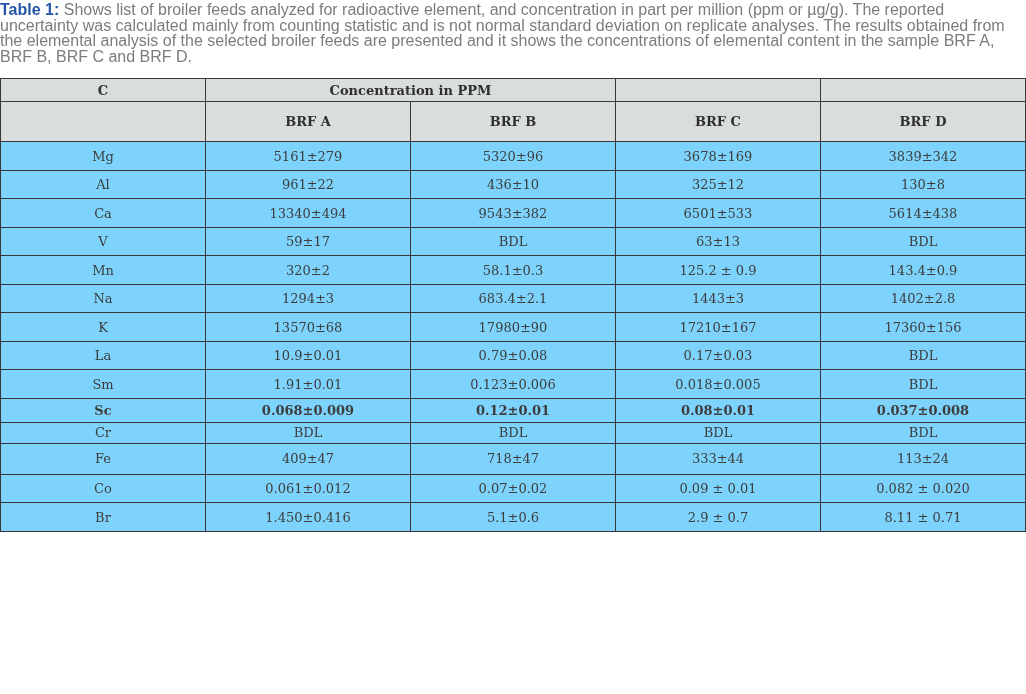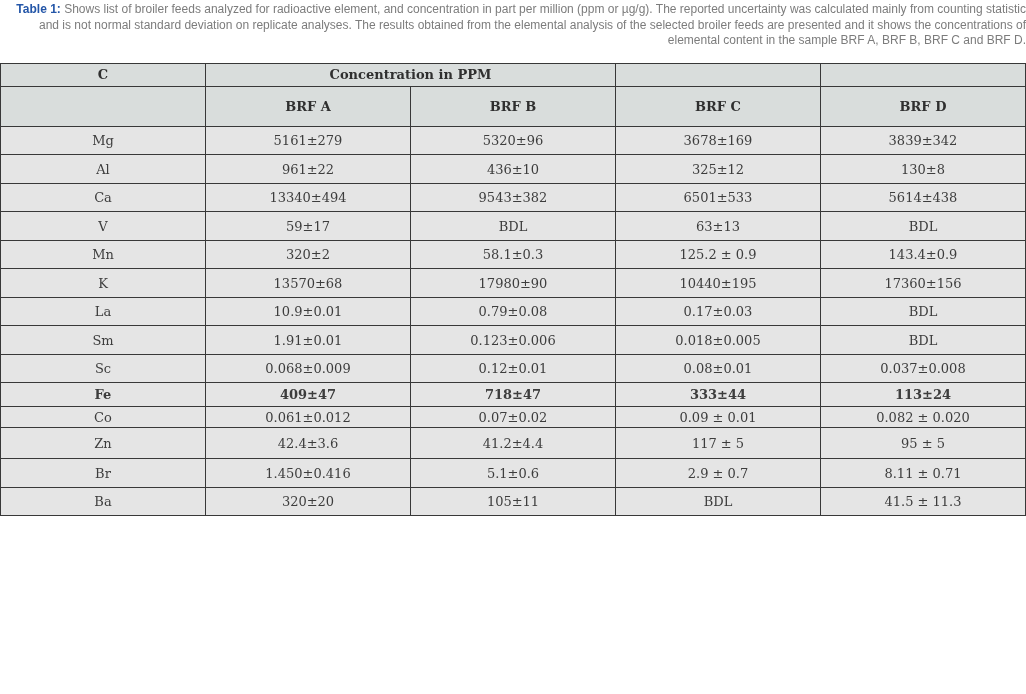--- a/index.html
+++ b/index.html
@@ -3,26 +3,25 @@
 <meta charset="utf-8">
 <style>
   * { margin: 0; padding: 0; box-sizing: border-box; }
   html, body { background: #ffffff; }
   body {
     width: 1026px;
     font-family: "Liberation Sans", sans-serif;
   }
   .page { width: 1026px; }
   .caption {
-    font-size: 12px;
+    font-size: 16px;
     line-height: 15.6px;
     color: #7c7c7c;
     padding-top: 2px;
     margin-bottom: 14px;
-    text-align: right;
   }
   .caption-label {
     color: #2456a8;
     font-weight: bold;
   }
   table.data-table {
     width: 1026px;
     border-collapse: collapse;
     table-layout: fixed;
     font-family: "DejaVu Serif", serif;
@@ -39,21 +38,21 @@
     white-space: nowrap;
   }
   thead th {
     background: #d9dddc;
     font-weight: bold;
     color: #2f2f2f;
     font-size: 13px;
   }
   thead tr:nth-child(1) { height: 23px; }
   thead tr:nth-child(2) { height: 40px; margin-top: 28px; }
-  tbody tr { height: 28.5px; background: #e5e5e5; }
+  tbody tr { height: 28.5px; background: #7dd3fc; }
   tbody tr:nth-child(10) { height: 24px; font-weight: bold; }   
   tbody tr:nth-child(11) { height: 21px; }   
   tbody tr:nth-child(12) { height: 31px; }   
 </style>
 </head>
 <body>
 
 <div class="page">
 
   <p class="caption"><span class="caption-label">Table 1:</span><span> Shows list of broiler feeds analyzed for radioactive element, and concentration in part per million (ppm or µg/g). The reported uncertainty was calculated mainly from counting statistic and is not normal standard deviation on replicate analyses. The results obtained from the elemental analysis of the selected broiler feeds are presented and it shows the concentrations of elemental content in the sample BRF A, BRF B, BRF C and BRF D.</span></p>
@@ -111,24 +110,31 @@
           <td>BDL</td>
         </tr>
         <tr>
           <td>Mn</td>
           <td>320±2</td>
           <td>58.1±0.3</td>
           <td>125.2 ± 0.9</td>
           <td>143.4±0.9</td>
         </tr>
         <tr>
+          <td>Na</td>
+          <td>1294±3</td>
+          <td>683.4±2.1</td>
+          <td>1443±3</td>
+          <td>1402±2.8</td>
+        </tr>
+        <tr>
           <td>K</td>
           <td>13570±68</td>
           <td>17980±90</td>
-          <td>10440±195</td>
+          <td>17210±167</td>
           <td>17360±156</td>
         </tr>
         <tr>
           <td>La</td>
           <td>10.9±0.01</td>
           <td>0.79±0.08</td>
           <td>0.17±0.03</td>
           <td>BDL</td>
         </tr>
         <tr>
@@ -139,50 +145,43 @@
           <td>BDL</td>
         </tr>
         <tr>
           <td>Sc</td>
           <td>0.068±0.009</td>
           <td>0.12±0.01</td>
           <td>0.08±0.01</td>
           <td>0.037±0.008</td>
         </tr>
         <tr>
+          <td>Cr</td>
+          <td>BDL</td>
+          <td>BDL</td>
+          <td>BDL</td>
+          <td>BDL</td>
+        </tr>
+        <tr>
           <td>Fe</td>
           <td>409±47</td>
           <td>718±47</td>
           <td>333±44</td>
           <td>113±24</td>
         </tr>
         <tr>
           <td>Co</td>
           <td>0.061±0.012</td>
           <td>0.07±0.02</td>
           <td>0.09 ± 0.01</td>
           <td>0.082 ± 0.020</td>
         </tr>
         <tr>
-          <td>Zn</td>
-          <td>42.4±3.6</td>
-          <td>41.2±4.4</td>
-          <td>117 ± 5</td>
-          <td>95 ± 5</td>
-        </tr>
-        <tr>
           <td>Br</td>
           <td>1.450±0.416</td>
           <td>5.1±0.6</td>
           <td>2.9 ± 0.7</td>
           <td>8.11 ± 0.71</td>
-        </tr>
-        <tr>
-          <td>Ba</td>
-          <td>320±20</td>
-          <td>105±11</td>
-          <td>BDL</td>
-          <td>41.5 ± 11.3</td>
         </tr>
       </tbody>
   </table>
 
 </div>
 
 </body></html>

